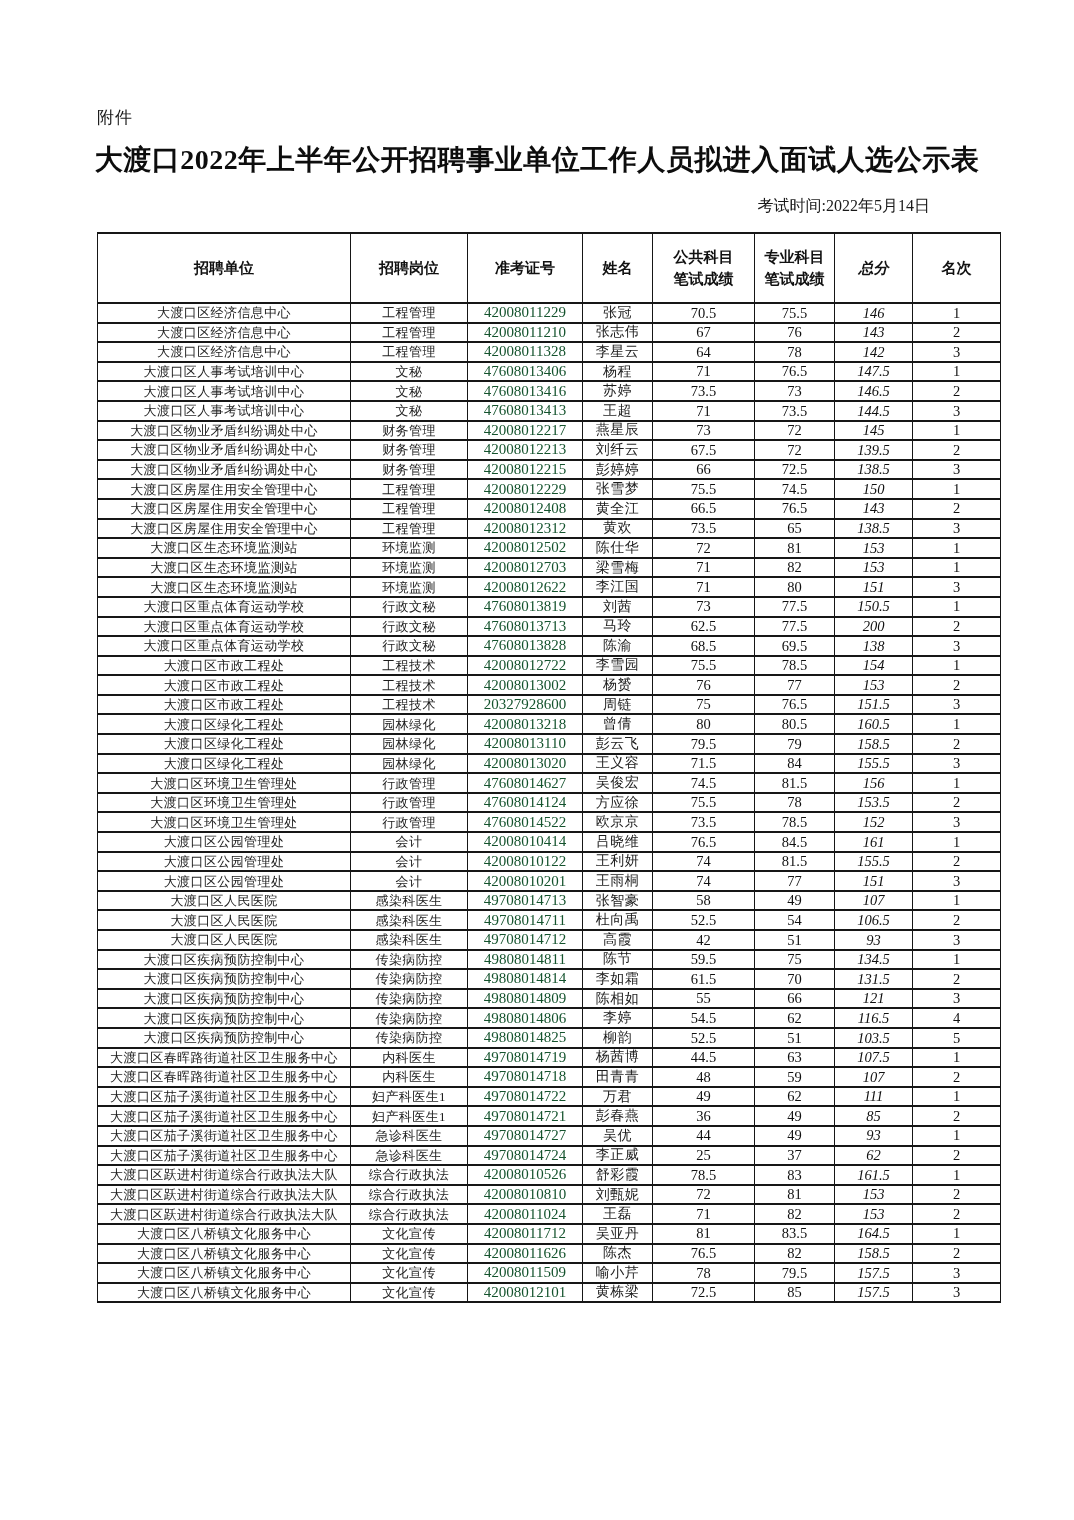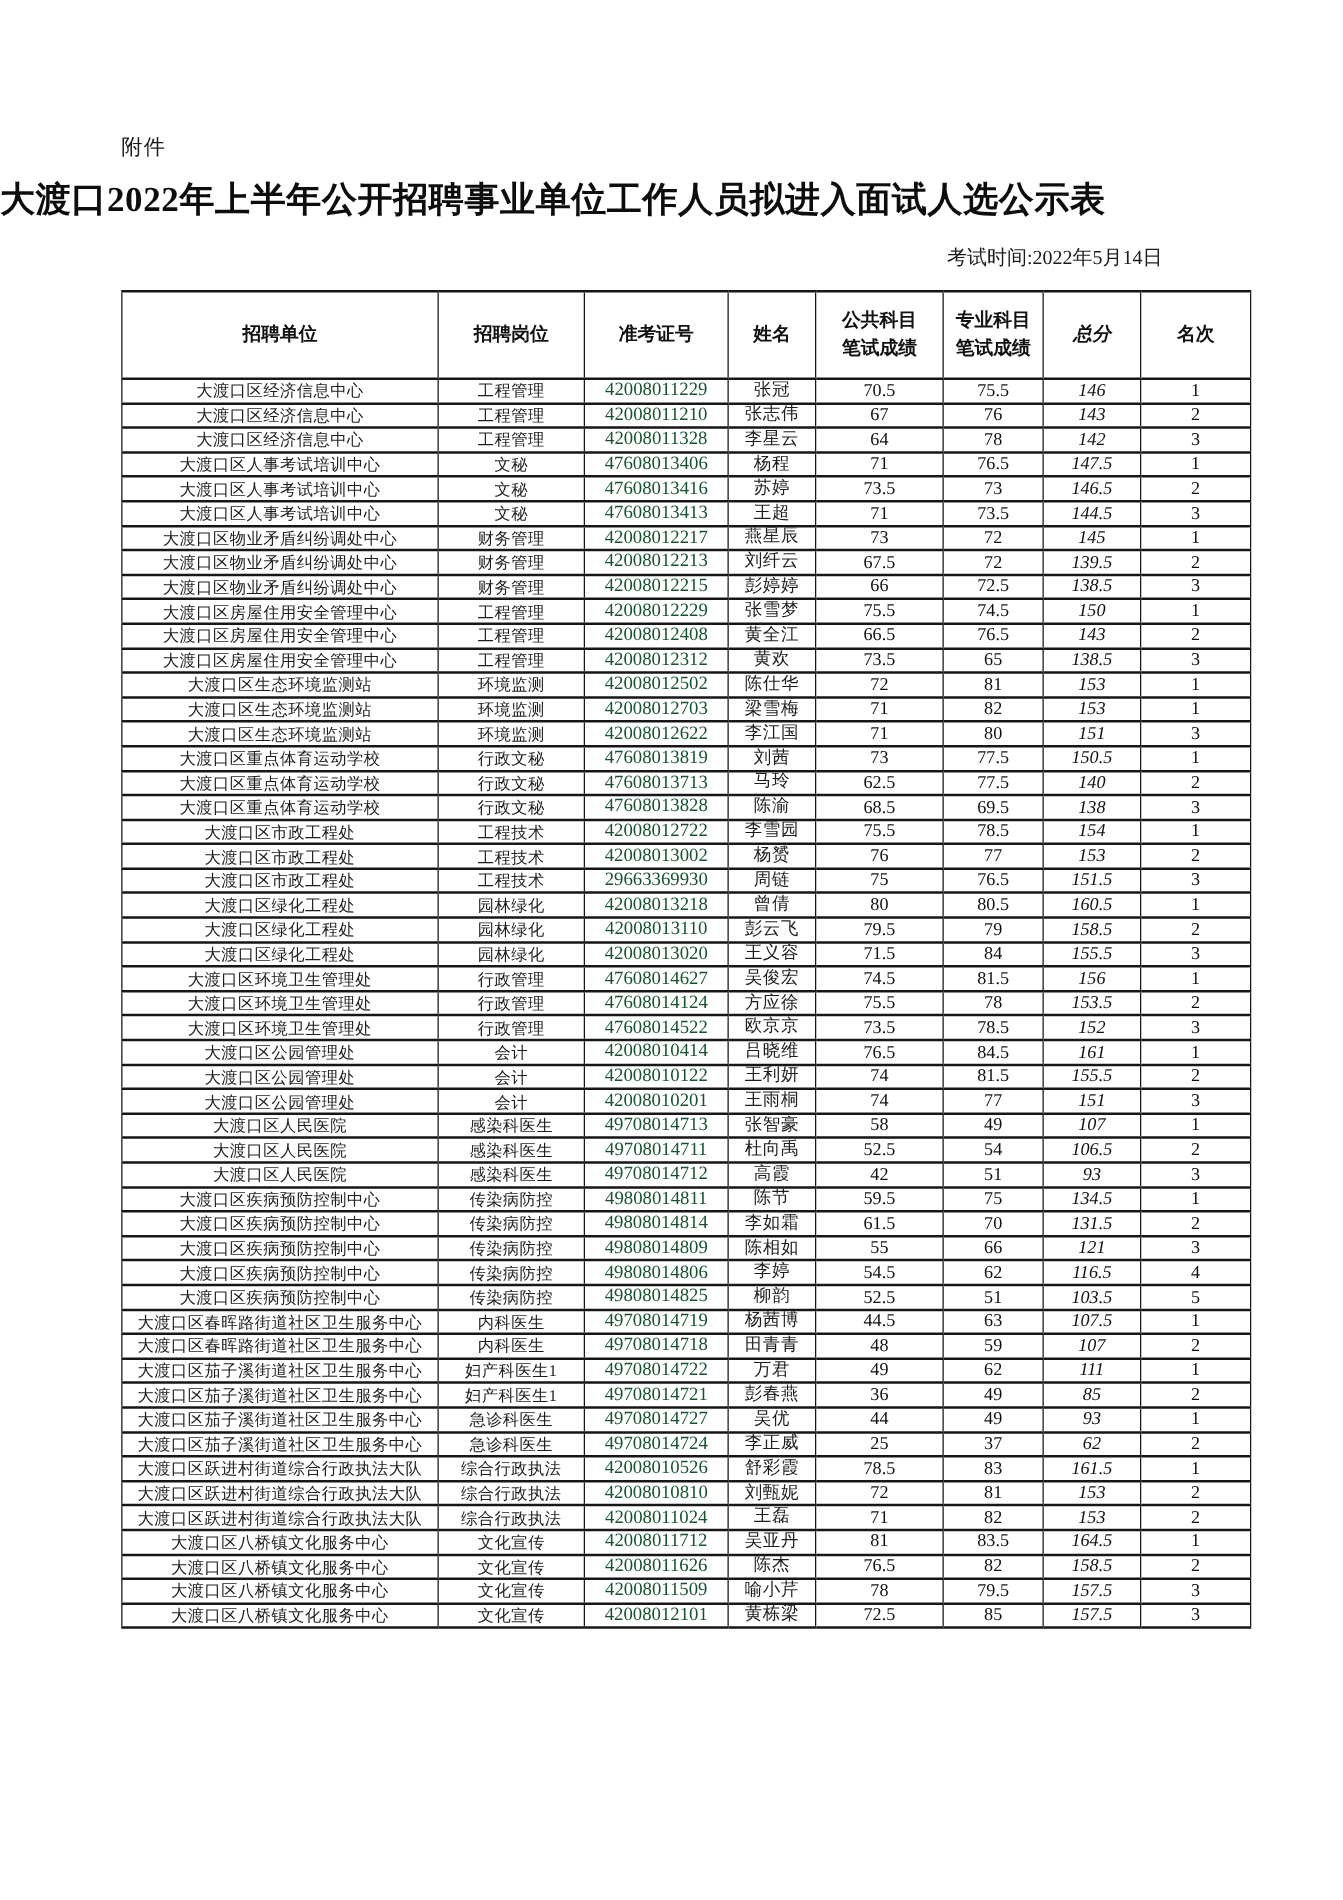--- a/index.html
+++ b/index.html
@@ -25,21 +25,21 @@
     font-weight: 500;
     color: #1a1a1a;
     letter-spacing: 1px;
     text-align: right;
   }
   .title {
     position: absolute;
     left: 0;
     top: 141px;
     width: 100%;
-    text-align: left;
+    text-align: center;
     font-family: "Liberation Serif", "DejaVu Serif", serif;
     font-size: 28px;
     font-weight: bold;
     color: #0d0d0d;
     letter-spacing: 0.5px;
     white-space: nowrap;
   }
   .exam-time {
     position: absolute;
     top: 196px;
@@ -308,21 +308,21 @@
             <td class="col-total">150.5</td>
             <td class="col-rank">1</td>
           </tr>
           <tr>
             <td class="col-unit">大渡口区重点体育运动学校</td>
             <td class="col-pos">行政文秘</td>
             <td class="col-examno">47608013713</td>
             <td class="col-name">马玲</td>
             <td class="col-public">62.5</td>
             <td class="col-major">77.5</td>
-            <td class="col-total">140</td>
+            <td class="col-total">200</td>
             <td class="col-rank">2</td>
           </tr>
           <tr>
             <td class="col-unit">大渡口区重点体育运动学校</td>
             <td class="col-pos">行政文秘</td>
             <td class="col-examno">47608013828</td>
             <td class="col-name">陈渝</td>
             <td class="col-public">68.5</td>
             <td class="col-major">69.5</td>
             <td class="col-total">138</td>
@@ -344,21 +344,21 @@
             <td class="col-examno">42008013002</td>
             <td class="col-name">杨赟</td>
             <td class="col-public">76</td>
             <td class="col-major">77</td>
             <td class="col-total">153</td>
             <td class="col-rank">2</td>
           </tr>
           <tr>
             <td class="col-unit">大渡口区市政工程处</td>
             <td class="col-pos">工程技术</td>
-            <td class="col-examno">29663369930</td>
+            <td class="col-examno">20327928600</td>
             <td class="col-name">周链</td>
             <td class="col-public">75</td>
             <td class="col-major">76.5</td>
             <td class="col-total">151.5</td>
             <td class="col-rank">3</td>
           </tr>
           <tr>
             <td class="col-unit">大渡口区绿化工程处</td>
             <td class="col-pos">园林绿化</td>
             <td class="col-examno">42008013218</td>

